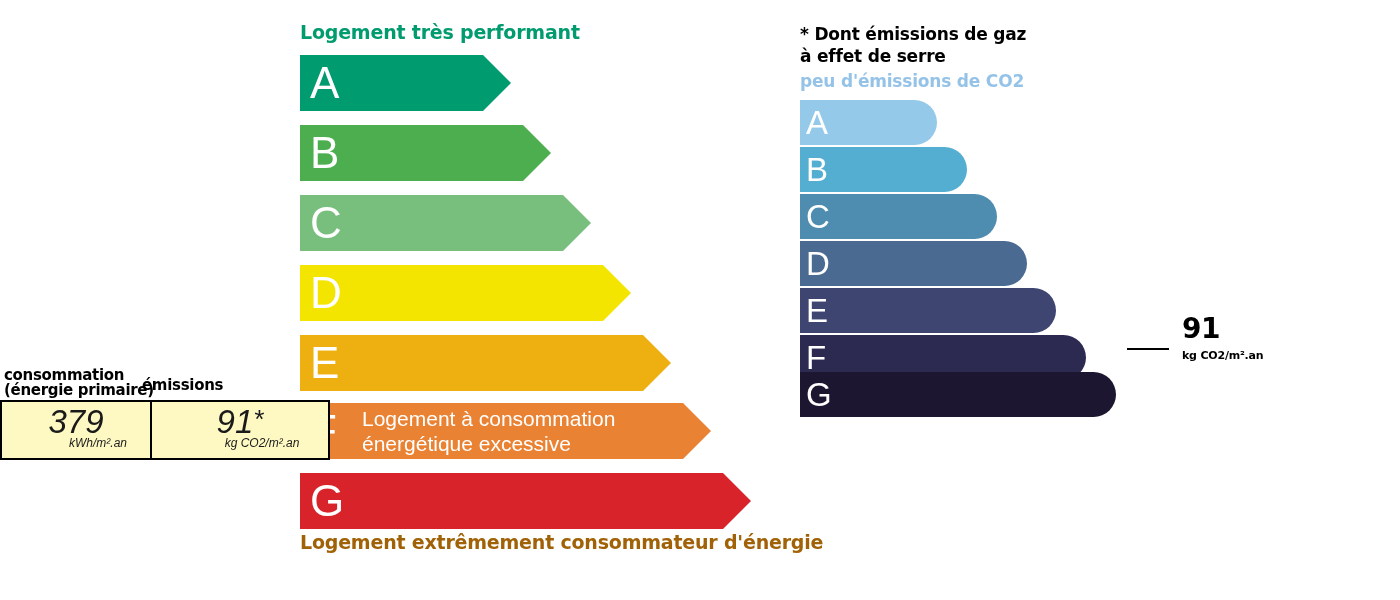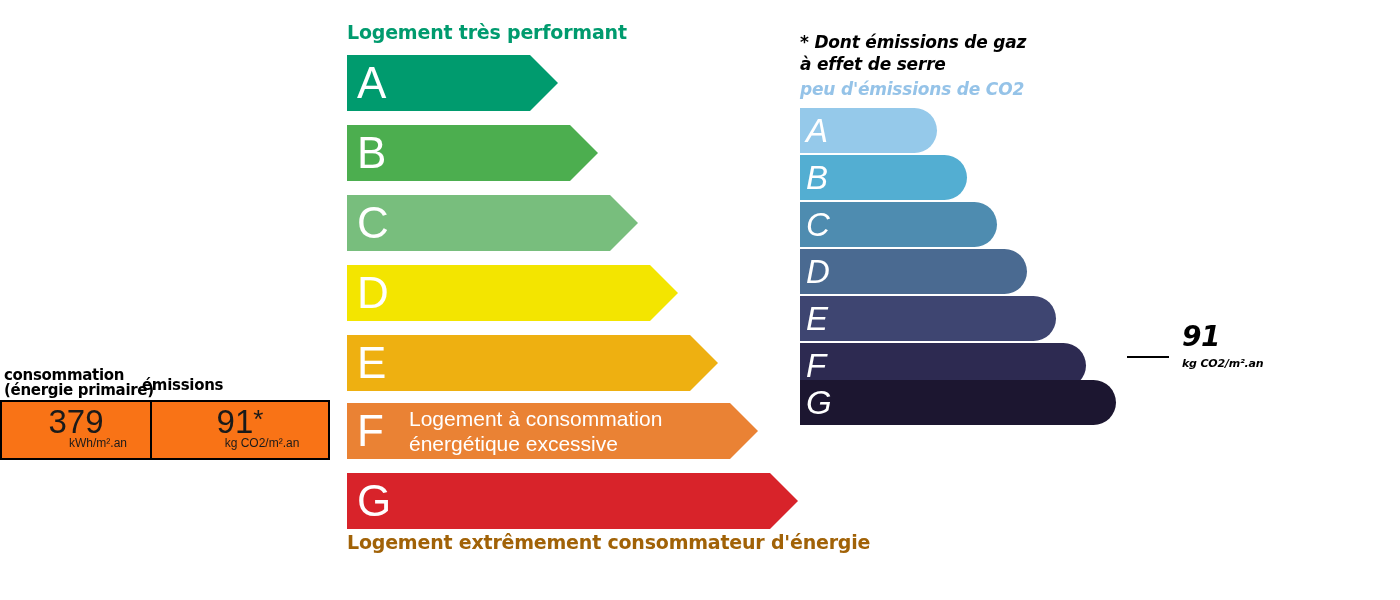--- a/index.html
+++ b/index.html
@@ -10,21 +10,21 @@
   body {
     width: 1400px;
     height: 600px;
     position: relative;
     overflow: hidden;
     font-family: "DejaVu Sans", sans-serif;
     -webkit-font-smoothing: antialiased;
   }
 
   
-  #dpe-scale { position: absolute; left: 0; top: 0; width: 800px; height: 600px; margin-left: 47px; }
+  #dpe-scale { position: absolute; left: 0; top: 0; width: 800px; height: 600px; }
 
   .dpe-top-label {
     position: absolute;
     left: 300px;
     top: 21px;
     font-size: 19px;
     font-weight: bold;
     color: #009b6e;
     letter-spacing: -0.2px;
     white-space: nowrap;
@@ -80,22 +80,23 @@
   }
   #caption-consumption { left: 4px; top: 0px; }
   #caption-emissions   { left: 142px; top: 10px; }
 
   .vb-box {
     position: absolute;
     top: 32px;
     height: 60px;
     border: 2px solid #000000;
     box-sizing: border-box;
-    background: #f97316;
+    background: #fef9c3;
     text-align: center;
+    font-style: italic;
   }
   #box-consumption { left: 0px;   width: 152px; }
   #box-emissions   { left: 150px; width: 180px; }
 
   .vb-value {
     font-size: 33px;
     color: #1a1a1a;
     font-family: "Liberation Sans", sans-serif;
     line-height: 36px;
     margin-top: 2px;
@@ -112,21 +113,21 @@
   .vb-unit {
     font-size: 12px;
     color: #1a1a1a;
     font-family: "Liberation Sans", sans-serif;
     line-height: 13px;
     margin-top: -3px;
     padding-left: 44px;
   }
 
   
-  #ges-scale { position: absolute; left: 790px; top: 8px; width: 610px; height: 568px; font-style: italic; }
+  #ges-scale { position: absolute; left: 790px; top: 0; width: 610px; height: 568px; }
 
   .ges-head-strong {
     position: absolute;
     left: 10px;
     top: 23px;
     font-size: 17px;
     font-weight: bold;
     color: #000000;
     line-height: 22px;
     white-space: pre-line;

